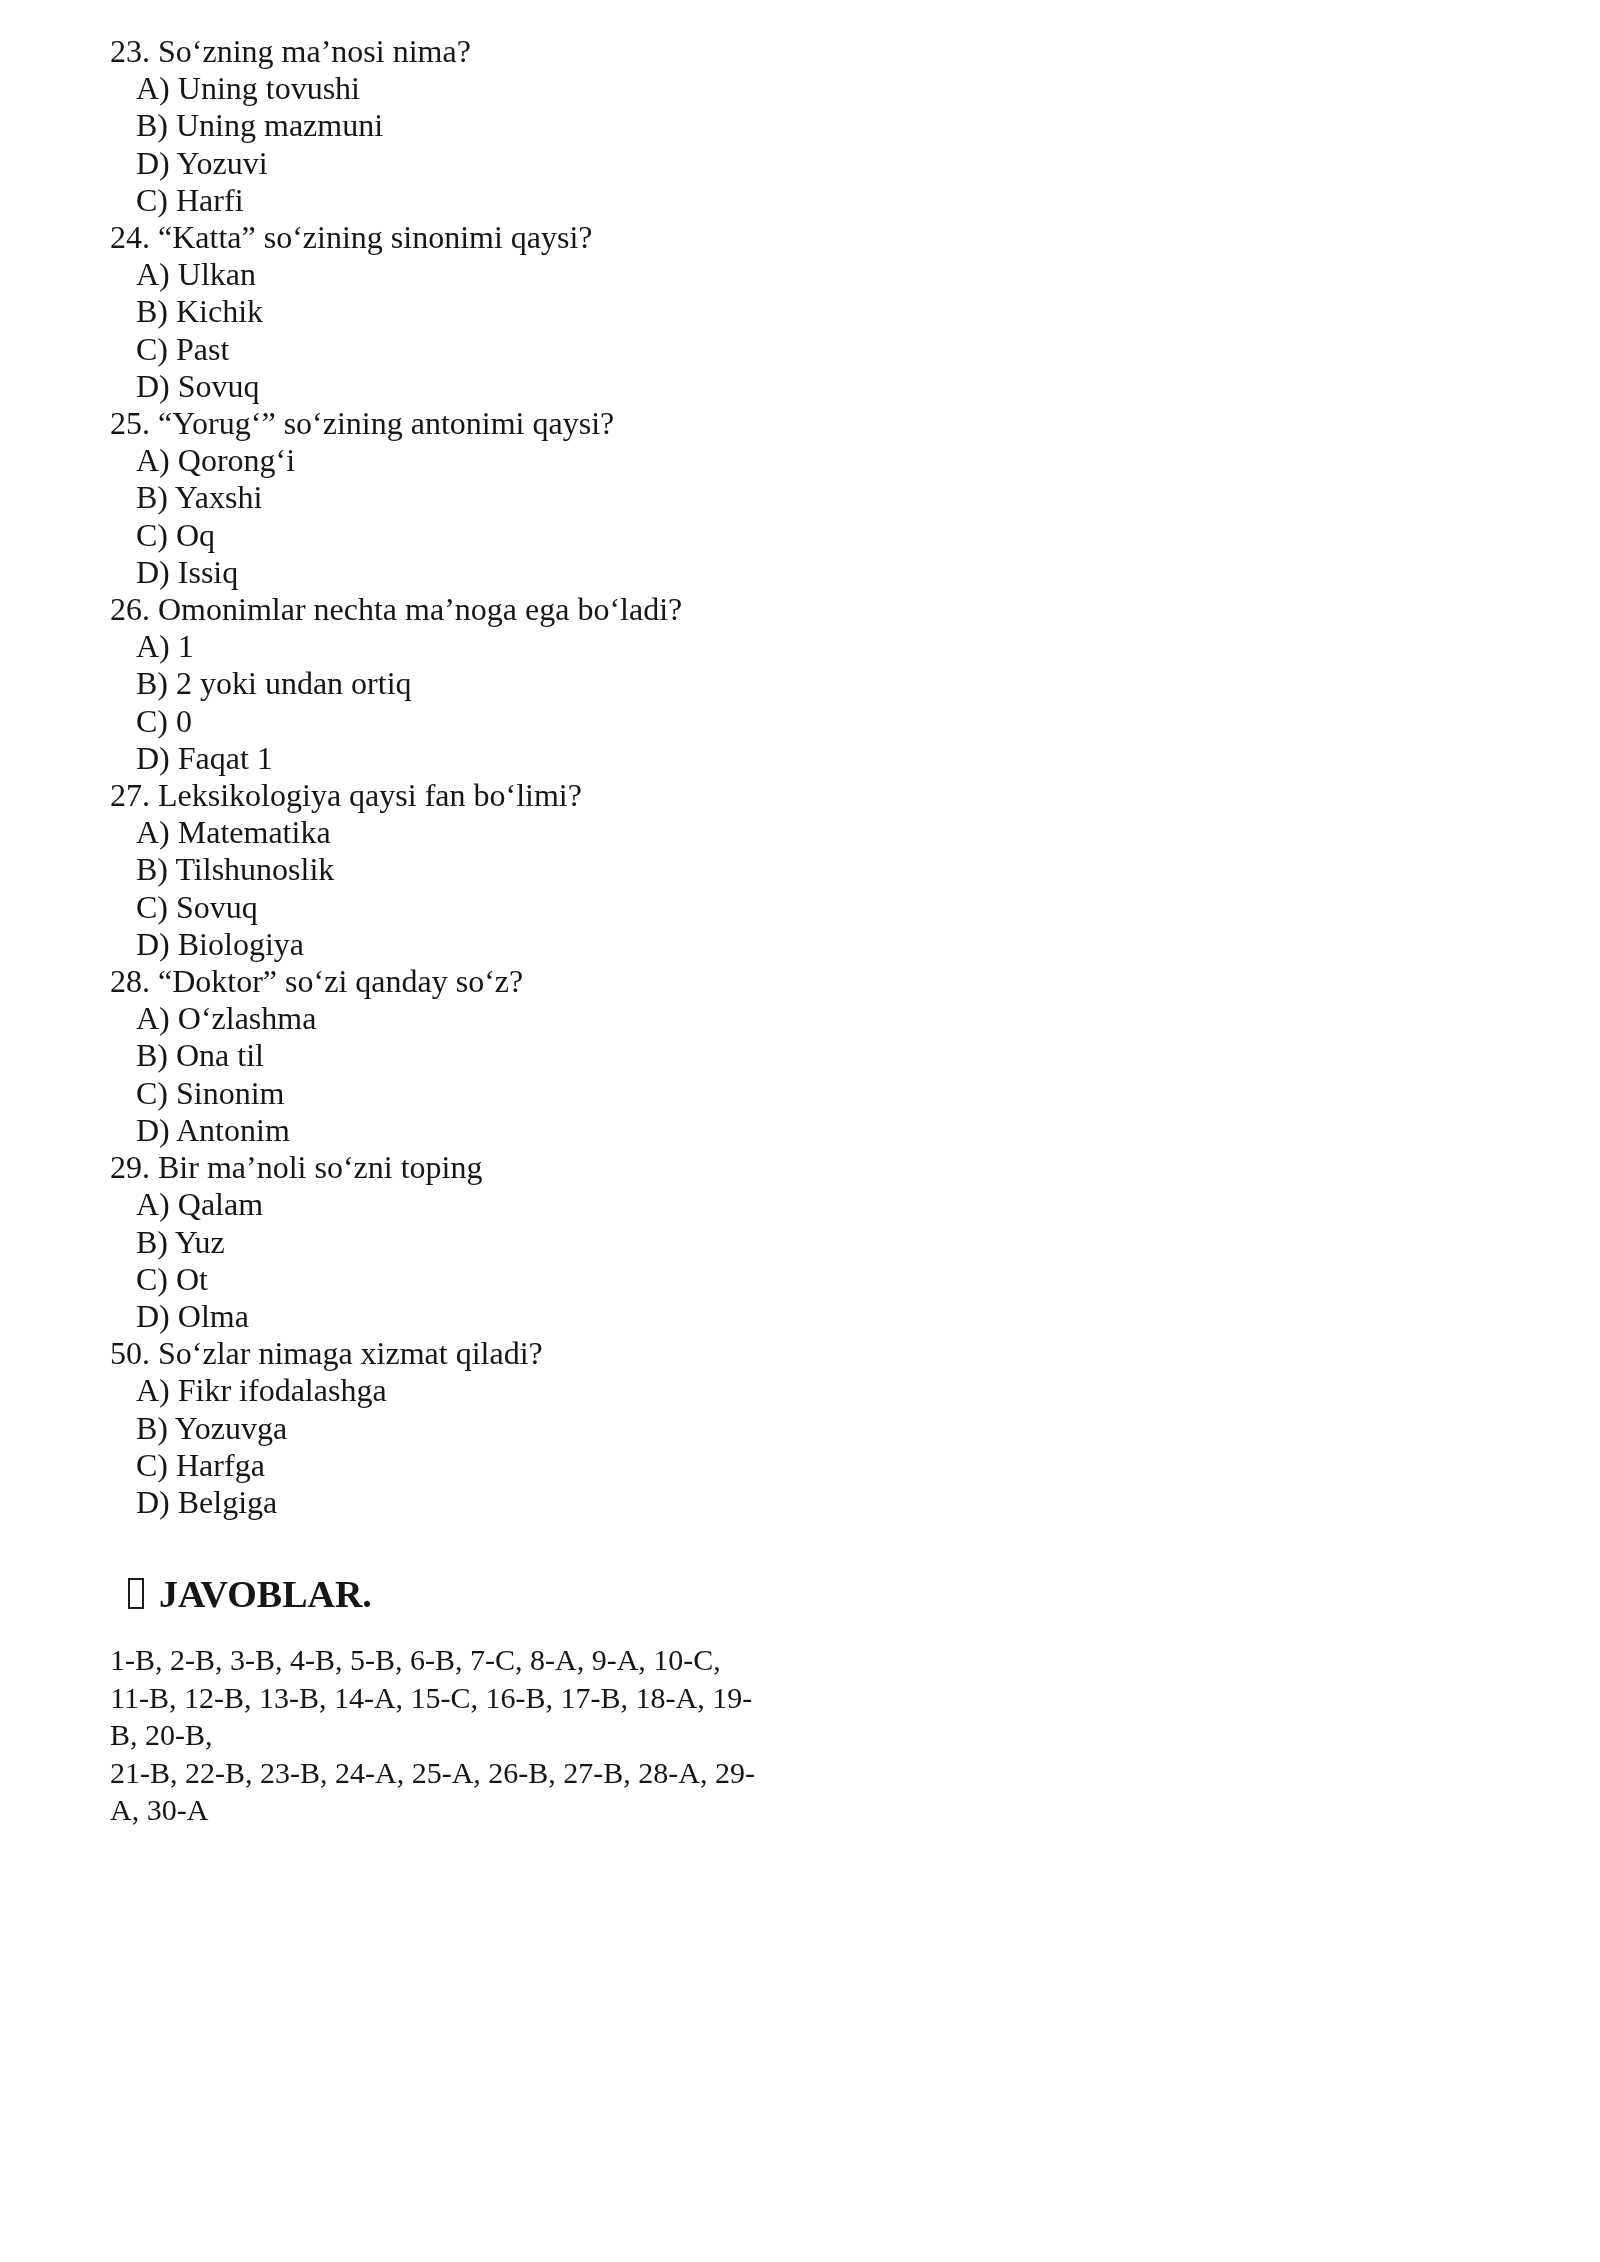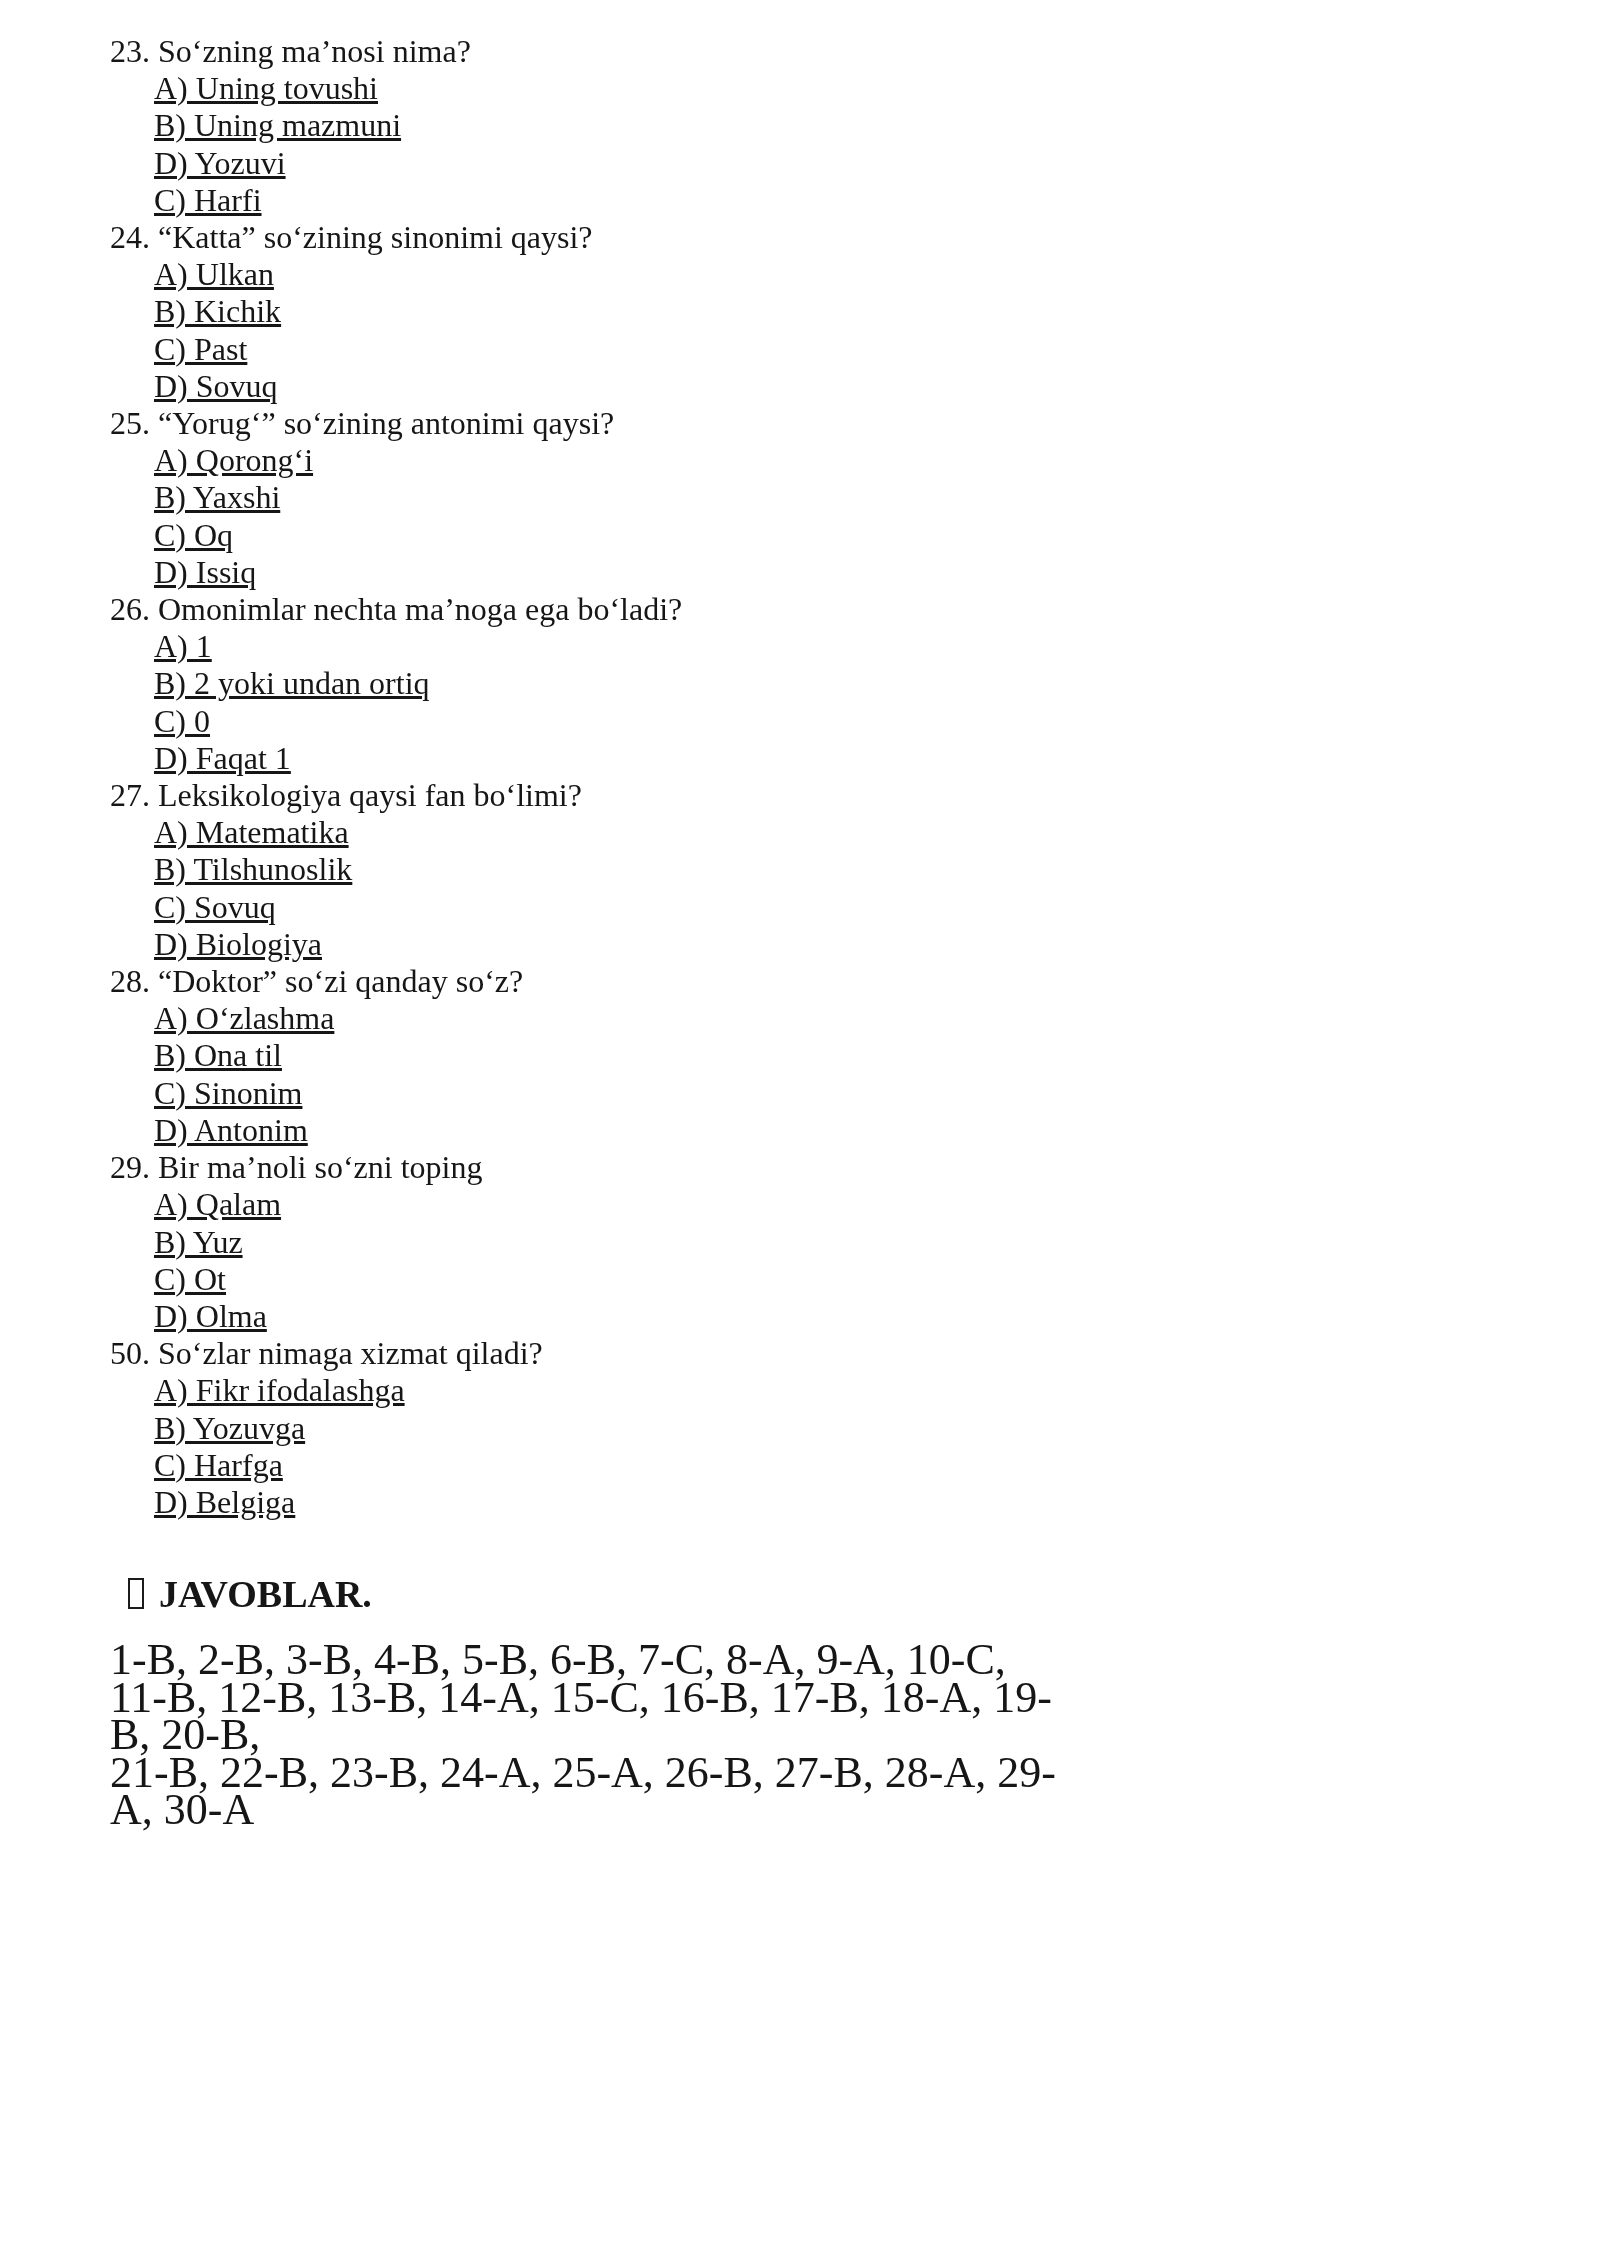--- a/index.html
+++ b/index.html
@@ -23,23 +23,22 @@
     left: 110px;
     top: 33px;
     font-size: 32px;
     line-height: 37.2px;
     white-space: nowrap;
   }
   .q-line { white-space: nowrap; }
   .q-num { display: inline; }
   .q-text { display: inline; }
   .opt {
-    margin-left: 44px; 
+    margin-left: 26px; 
     white-space: nowrap;
-    text-decoration: underline;
   }
   .answers-heading {
     position: absolute;
     left: 110px;
     top: 1556px;
     margin: 16px;
     font-size: 38px;
     font-weight: bold;
     line-height: 44px;
     white-space: nowrap;
@@ -51,21 +50,21 @@
     border: 2px solid #1b1b1b;
     margin-left: 2px;
     margin-right: 15px;
     vertical-align: -2px;
     box-sizing: content-box;
   }
   .answers {
     position: absolute;
     left: 110px;
     top: 1641px;
-    font-size: 44px;
+    font-size: 30px;
     line-height: 37.5px;
     white-space: nowrap;
   }
 </style>
 </head>
 <body>
 
 <div class="page">
 
   <div class="questions">

